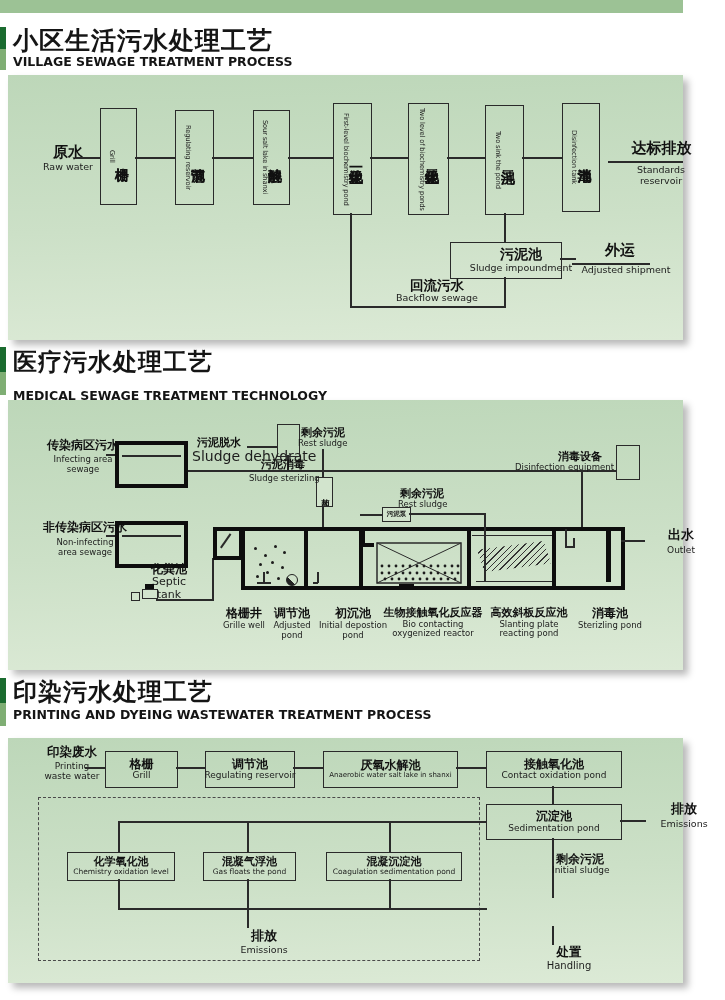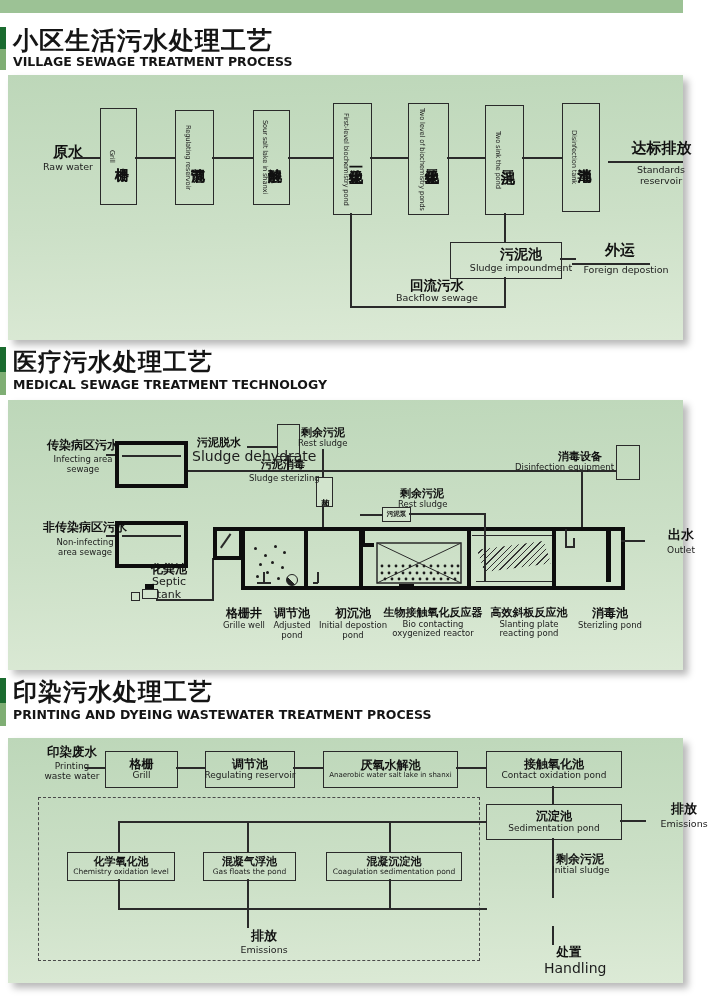--- a/index.html
+++ b/index.html
@@ -93,27 +93,27 @@
   <div class="hl" style="left:350px;top:306px;width:156px"></div>
   <div class="vl" style="left:504px;top:213px;height:29px"></div>
   <div class="nbox" style="left:450px;top:242px;width:110px;height:35px">
     <div class="zh ctr" style="left:0;top:3px;width:108px;font-size:14px;position:absolute">污泥池</div>
     <div class="en ctr" style="left:0;top:20px;width:108px;font-size:9.5px;position:absolute">Sludge impoundment</div>
   </div>
   <div class="vl" style="left:504px;top:277px;height:30px"></div>
   <div class="hl" style="left:560px;top:258px;width:16px"></div>
   <div class="zh ctr" style="left:578px;top:242px;width:52px;font-size:15px">外运</div>
   <div class="hl" style="left:572px;top:263px;width:78px"></div>
-  <div class="en ctr" style="left:564px;top:265px;width:92px;font-size:9.5px">Foreign depostion</div>
+  <div class="en ctr" style="left:564px;top:265px;width:92px;font-size:9.5px">Adjusted shipment</div>
   <div class="zh ctr" style="left:385px;top:278px;width:72px;font-size:13.5px">回流污水</div>
   <div class="en ctr" style="left:380px;top:293px;width:82px;font-size:9.5px">Backflow sewage</div>
 
   <div class="hbar" style="left:0;top:347px;height:48px"></div>
   <div class="hzh" style="left:13px;top:346px;font-size:24px">医疗污水处理工艺</div>
-  <div class="hen" style="left:13px;top:377px">MEDICAL SEWAGE TREATMENT TECHNOLOGY</div>
+  <div class="hen" style="left:13px;top:388px">MEDICAL SEWAGE TREATMENT TECHNOLOGY</div>
   <div class="pnl" style="top:400px;height:270px"></div>
 
   <div class="zh ctr" style="left:26px;top:439px;width:82px;font-size:12px">传染病区污水</div>
   <div class="en ctr" style="left:35px;top:455px;width:64px;font-size:8.5px">Infecting area sewage</div>
   <div class="hl" style="left:106px;top:454px;width:9px"></div>
   <div class="tbox" style="left:115px;top:441px;width:65px;height:39px"></div>
   <div class="hl" style="left:122px;top:455px;width:59px;height:2px"></div>
 
   <div class="hl" style="left:188px;top:470px;width:429px"></div>
   <div class="zh" style="left:197px;top:435px;font-size:11px">污泥脱水</div>
@@ -302,21 +302,21 @@
     <span class="ben">Sedimentation pond</span>
   </div>
   <div class="hl" style="left:620px;top:820px;width:26px"></div>
   <div class="zh ctr" style="left:646px;top:802px;width:44px;font-size:13px">排放</div>
   <div class="en ctr" style="left:640px;top:819px;width:56px;font-size:9.5px">Emissions</div>
   <div class="vl" style="left:552px;top:838px;height:60px"></div>
   <div class="zh" style="left:556px;top:851px;font-size:12px">剩余污泥</div>
   <div class="en" style="left:552px;top:865px;font-size:9px">Initial sludge</div>
   <div class="vl" style="left:552px;top:926px;height:19px"></div>
   <div class="zh ctr" style="left:534px;top:945px;width:38px;font-size:12.5px">处置</div>
-  <div class="en ctr" style="left:528px;top:960px;width:50px;font-size:14px">Handling</div>
+  <div class="en ctr" style="left:528px;top:960px;width:50px;font-size:10px">Handling</div>
 
   <div class="dash" style="left:38px;top:797px;width:440px;height:162px"></div>
   <div class="hl" style="left:118px;top:821px;width:369px"></div>
   <div class="vl" style="left:118px;top:821px;height:32px"></div>
   <div class="vl" style="left:247px;top:821px;height:32px"></div>
   <div class="vl" style="left:389px;top:821px;height:32px"></div>
   <div class="hbox" style="left:67px;top:852px;width:106px;height:27px">
     <span class="bzh" style="font-size:11px">化学氧化池</span>
     <span class="ben" style="font-size:7.5px">Chemistry oxidation level</span>
   </div>

